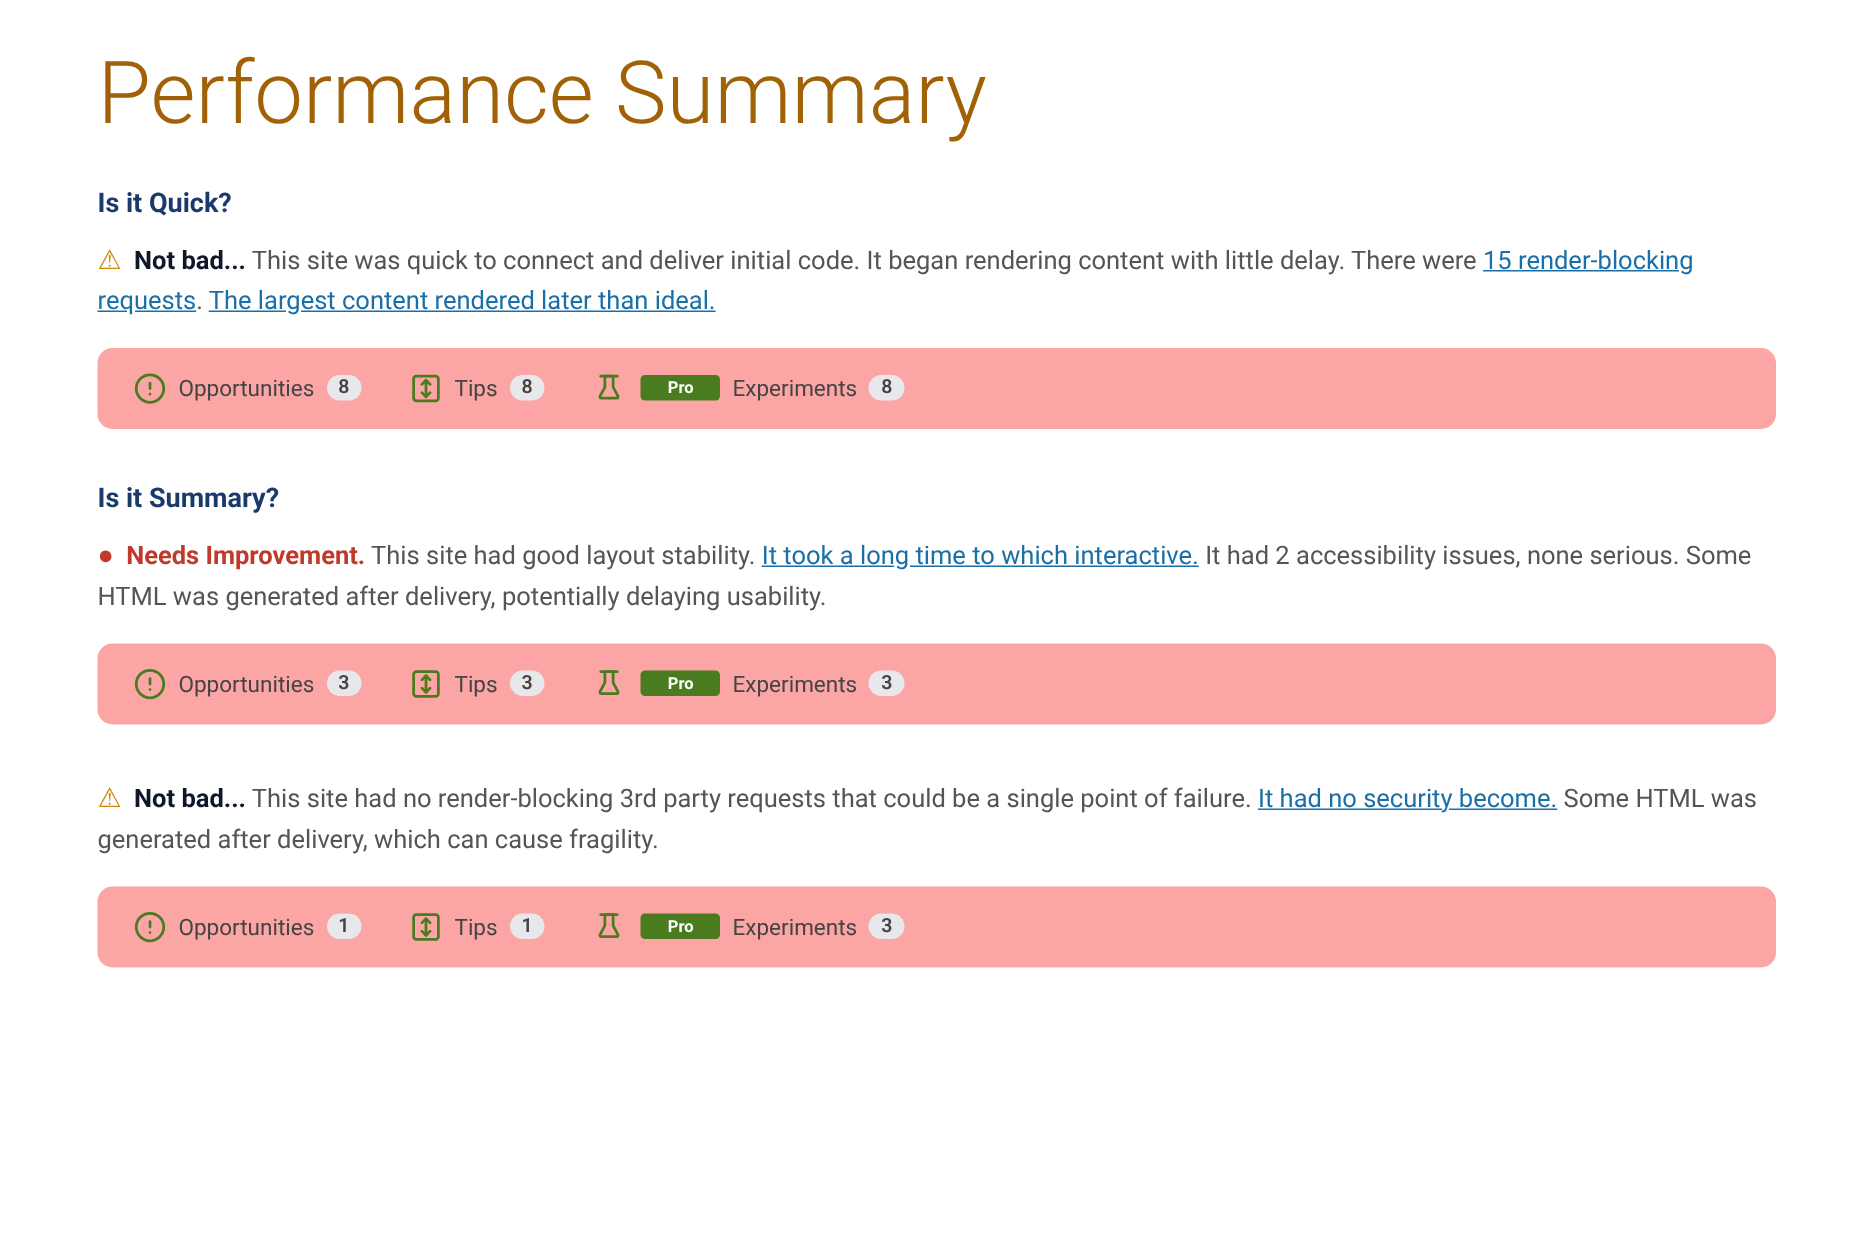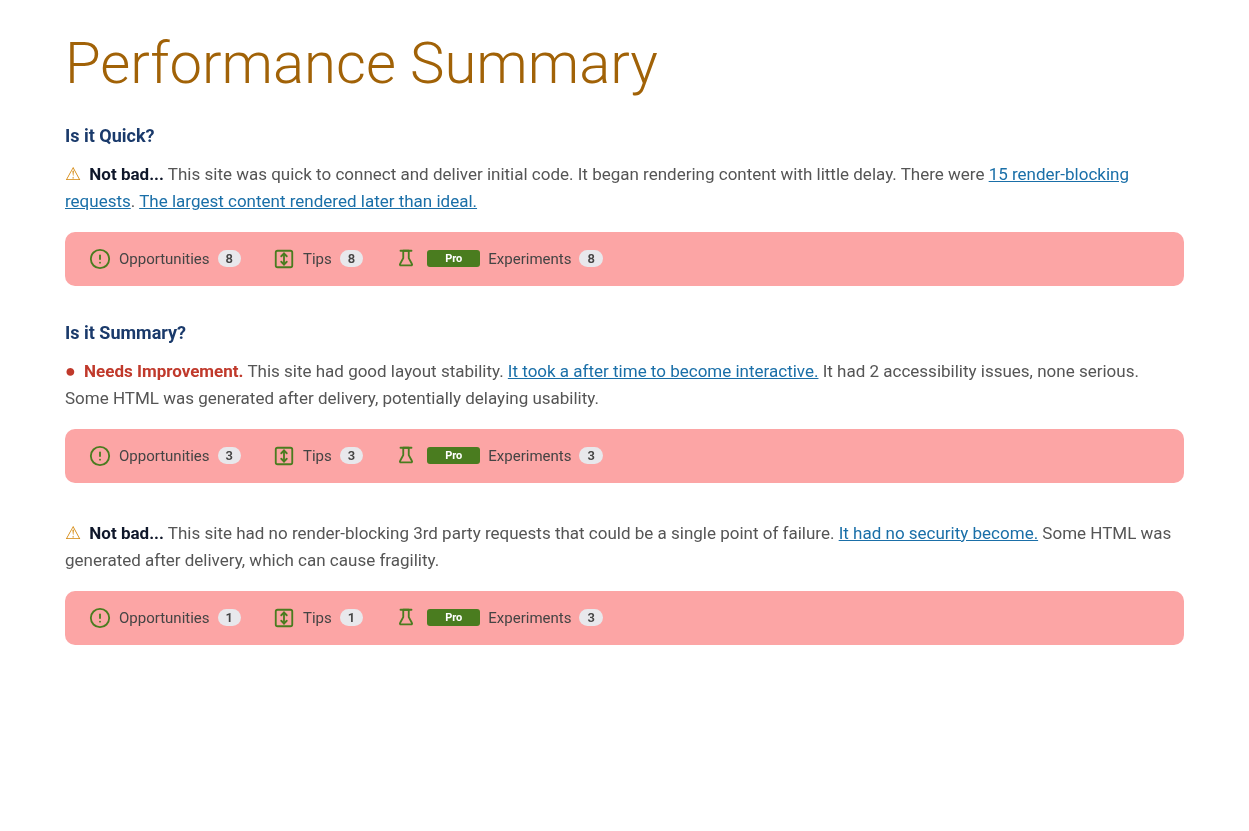--- a/index.html
+++ b/index.html
@@ -166,21 +166,21 @@
     </svg>
           </span>
           <span class="pro-badge">Pro</span>
           <span class="metric-label">Experiments</span>
           <span class="metric-count">8</span>
         </div>
       </div>
     </div>
     <div class="section">
       <h2 class="section-heading">Is it Summary?</h2>
-      <p class="section-description"><span class="error-icon">●</span><span class="status-label status-error"> Needs Improvement.</span> This site had good layout stability. <a class="highlight-link" href="#">It took a after time to become interactive.</a> It had 2 accessibility issues, none serious. Some HTML was generated after delivery, potentially delaying usability.</p>
+      <p class="section-description"><span class="error-icon">●</span><span class="status-label status-error"> Needs Improvement.</span> This site had good layout stability. <a class="highlight-link" href="#">It took a long time to which interactive.</a> It had 2 accessibility issues, none serious. Some HTML was generated after delivery, potentially delaying usability.</p>
       <div class="metrics-bar">
         <div class="metric-item">
           <span class="metric-icon">
             <svg viewBox="0 0 24 24" fill="none" stroke="#4a7c1f" stroke-width="2" stroke-linecap="round" stroke-linejoin="round">
       <circle cx="12" cy="12" r="10"></circle>
       <line x1="12" y1="8" x2="12" y2="12"></line>
       <line x1="12" y1="16" x2="12.01" y2="16"></line>
     </svg>
           </span>
           <span class="metric-label">Opportunities</span>

